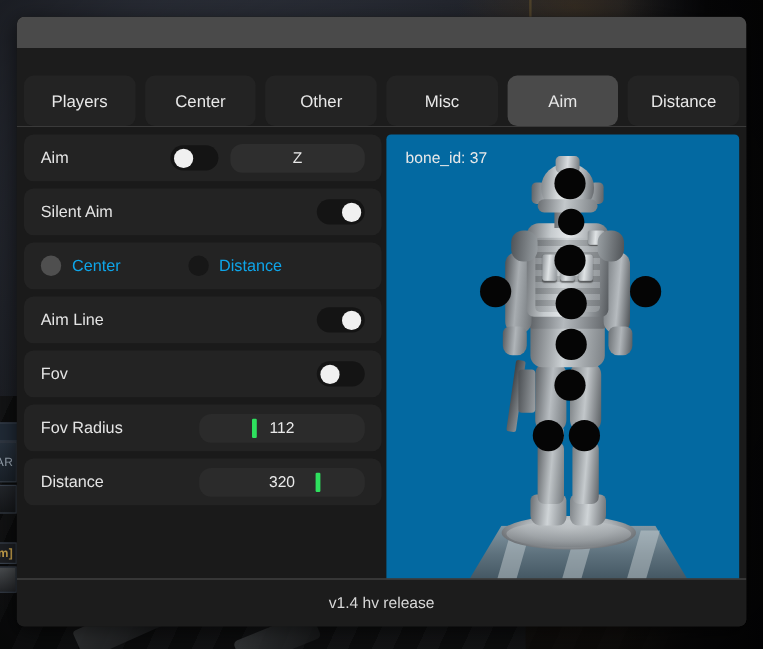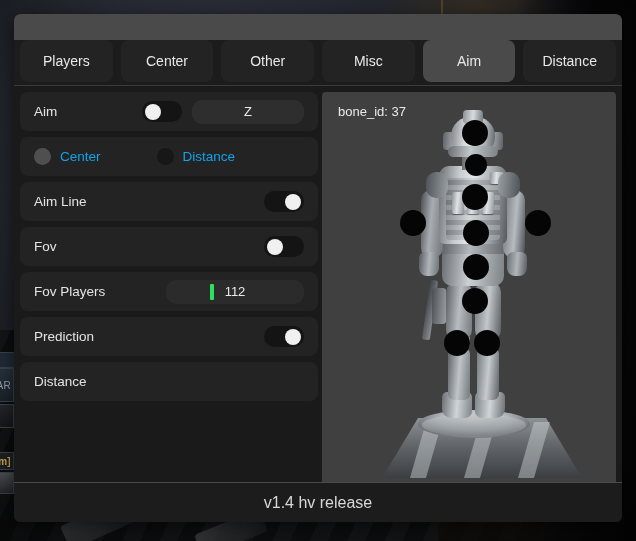--- a/index.html
+++ b/index.html
@@ -106,22 +106,22 @@
     border-radius:6px; overflow:hidden;
     background:#1a1a1a;
     box-shadow:0 4px 18px rgba(0,0,0,.6);
   }
   #titlebar {
     height:26px; width:100%;
     background:#4a4a4a;
     border-radius:6px 6px 0 0;
   }
   #tabbar {
-    height:46px; background:#1c1c1c;
-    display:flex; align-items:flex-start; gap:8px;
+    height:66px; background:#1c1c1c;
+    display:flex; align-items:flex-end; gap:8px;
     padding:0 6px;
     border-bottom:1px solid #3a3a3a;
   }
   .tab {
     flex:1 1 0; height:42px;
     background:#232323;
     border-radius:8px;
     display:flex; align-items:center; justify-content:center;
     color:#e8e8e8; font-size:14px;
     cursor:pointer;
@@ -195,21 +195,21 @@
   .slider .handle {
     position:absolute; top:4px; width:4px; height:16px;
     background:#2ee05e; border-radius:1px;
   }
   .slider .val {
     color:#eaeaea; font-size:13px; position:relative; z-index:2;
   }
 
   
   #preview {
-    flex:1; background:#404040;
+    flex:1; background:#0369a1;
     border-radius:4px; position:relative; overflow:hidden;text-align:center;
   }
   #bone-id {
     position:absolute; left:16px; top:12px;
     color:#e9e9e9; font-size:13px;
     z-index:10;
   }
   
   .model { position:absolute; left:0; top:0; width:100%; height:100%; }
   .m { position:absolute; }
@@ -325,21 +325,21 @@
     cursor:pointer;
   }
 
   
   #footer {
     position:absolute; left:0; bottom:0; width:100%;
     height:40px;
     background:#1c1c1c;
     border-top:1px solid #4a4a4a;
     display:flex; align-items:center; justify-content:center;
-    color:#d8d8d8; font-size:16px;
+    color:#d8d8d8; font-size:13px;
   }
 </style>
 </head>
 <body>
 
 <div id="bg">
   <div class="bg-grad"></div>
   <div class="bg-warm"></div>
   <div class="bg-line-v"></div>
   <div class="bg-stripes"></div>
@@ -394,20 +394,27 @@
         <span class="row-label">Aim</span>
         <span class="spacer"></span>
         <div class="toggle off">
           <div class="knob"></div>
         </div>
         <div class="keyfield" style="margin-left:10px;">
           <span>Z</span>
         </div>
       </div>
 
+      <div class="row">
+        <span class="row-label">Silent Aim</span>
+        <span class="spacer"></span>
+        <div class="toggle on">
+          <div class="knob"></div>
+        </div>
+      </div>
 
       <div class="row">
         <div class="radio-wrap">
           <div class="radio sel"></div>
           <span class="radio-label">Center</span>
         </div>
         <div class="radio-wrap" style="margin-left:56px;">
           <div class="radio unsel"></div>
           <span class="radio-label">Distance</span>
         </div>
@@ -423,39 +430,36 @@
 
       <div class="row">
         <span class="row-label">Fov</span>
         <span class="spacer"></span>
         <div class="toggle off">
           <div class="knob"></div>
         </div>
       </div>
 
       <div class="row">
-        <span class="row-label">Fov Players</span>
+        <span class="row-label">Fov Radius</span>
         <span class="spacer"></span>
         <div class="slider">
           <div class="handle" style="left: calc(33% - 2px);"></div>
           <span class="val">112</span>
         </div>
       </div>
 
-      <div class="row">
-        <span class="row-label">Prediction</span>
-        <span class="spacer"></span>
-        <div class="toggle on">
-          <div class="knob"></div>
-        </div>
-      </div>
 
       <div class="row">
         <span class="row-label">Distance</span>
         <span class="spacer"></span>
+        <div class="slider">
+          <div class="handle" style="left: calc(72% - 2px);"></div>
+          <span class="val">320</span>
+        </div>
       </div>
 
 
     </div>
 
     <div id="preview">
       <div id="bone-id">bone_id: 37</div>
 
       <div class="model">
         <div class="m floor"></div>

